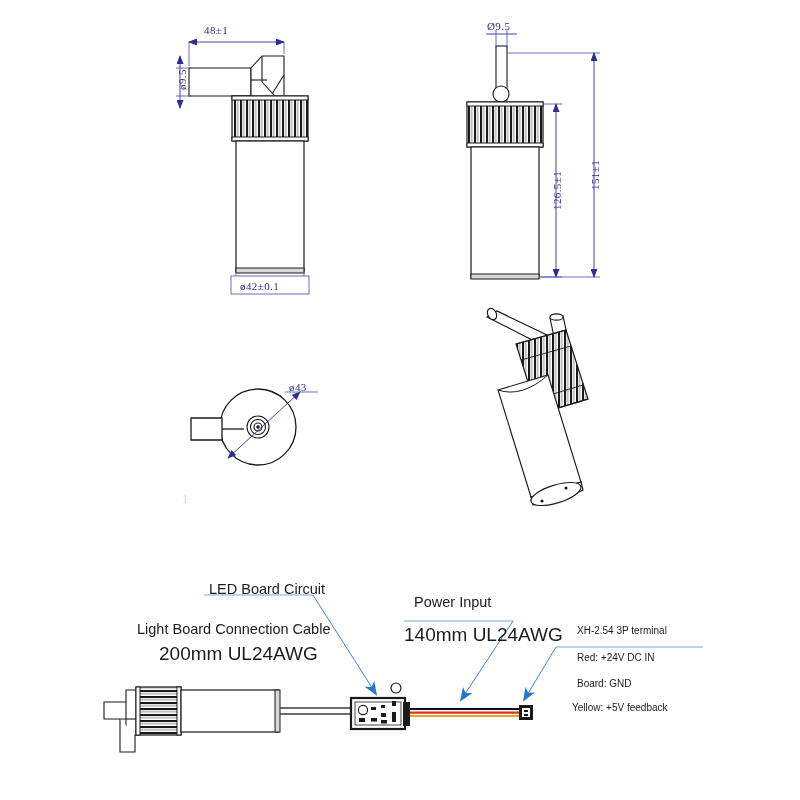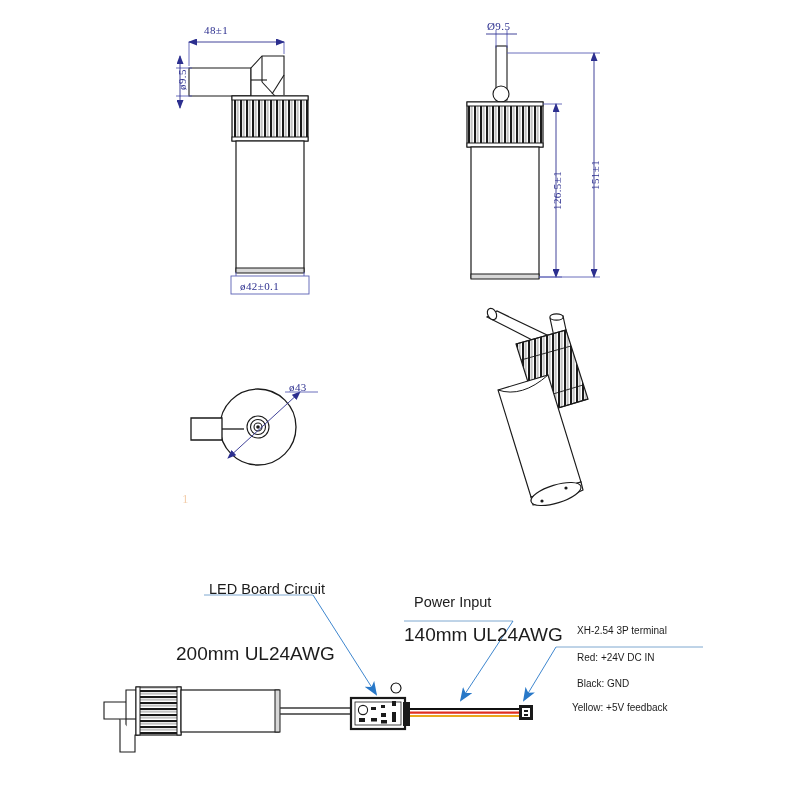--- a/index.html
+++ b/index.html
@@ -281,23 +281,24 @@
 <div class="dim-txt dim-v" style="left:551px; top:210px;">126.5±1</div>
 
 <div class="dim-txt dim-v" style="left:589px; top:190px;">151±1</div>
 
 <div class="dim-txt" style="left:289px; top:381px;">ø43</div>
 
 <div class="mark-1" style="left:182px; top:491px;">1</div>
 
 <div class="anno callout-title" style="left:209px; top:581px;">LED Board Circuit</div>
 
-<div class="anno callout-sub" style="left:176px; top:643px;">200mm UL24AWG</div>
+<div class="anno callout-title" style="left:137px; top:621px;">Light Board Connection Cable</div>
+<div class="anno callout-sub" style="left:159px; top:643px;">200mm UL24AWG</div>
 
 <div class="anno callout-title" style="left:414px; top:594px;">Power Input</div>
 <div class="anno callout-sub" style="left:404px; top:624px;">140mm UL24AWG</div>
 
 <div class="anno term-line" style="left:577px; top:625px;">XH-2.54 3P terminal</div>
 <div class="anno term-line" style="left:577px; top:652px;">Red: +24V DC IN</div>
-<div class="anno term-line" style="left:577px; top:678px;">Black: GND</div>
+<div class="anno term-line" style="left:577px; top:678px;">Board: GND</div>
 <div class="anno term-line" style="left:572px; top:702px;">Yellow: +5V feedback</div>
 
 </div>
 
 </body></html>

